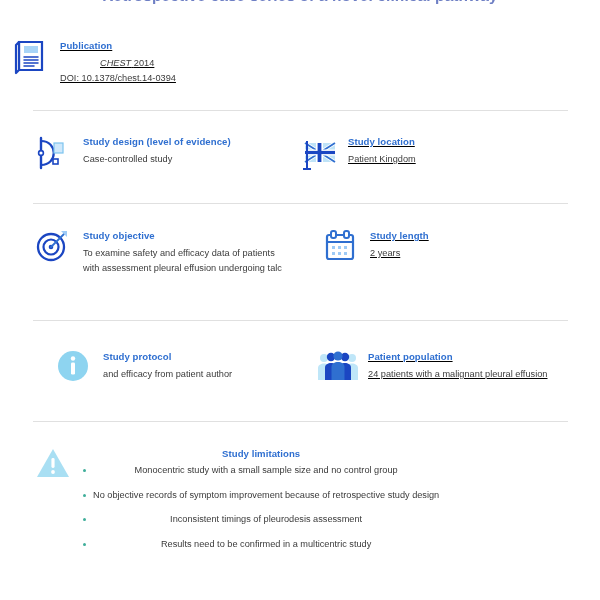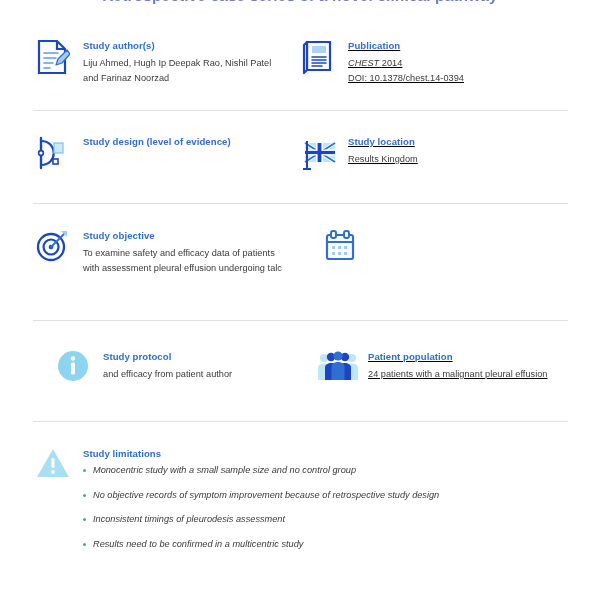--- a/index.html
+++ b/index.html
@@ -75,37 +75,36 @@
     margin: 0 0 4px 0;
     letter-spacing: 0.05px;
   }
   .val {
     color: #3a3a3a;
     font-size: 9.2px;
     line-height: 14.5px;
     margin: 0;
     letter-spacing: 0.02px;
   }
-  .val .ital { font-style: italic; }
+  .val .ital { font-style: italic; margin-left: 40px; }
 
   
   .divider {
     position: absolute;
     left: 33px;
     width: 535px;
     height: 1px;
     background: #e0e0e0;
   }
 
   
   .lim-list {
     list-style: none;
     margin: 2px 0 4px 0;
     padding: 0;
-    font-style: italic;
   }
   .lim-list li {
     position: relative;
     padding-left: 10px;
     color: #3a3a3a;
     font-size: 9.2px;
     line-height: 13px;
     margin-bottom: 11.5px;
   }
   .lim-list li::before {
@@ -125,40 +124,20 @@
 <body>
 
 <div id="page">
 
   <div class="title-clip">
     <div class="title-text">Retrospective case series of a novel clinical pathway</div>
   </div>
 
   <div class="row" style="top:38px;">
 
-    <div class="col col-left">
-      <div class="icon-box">
-        <svg width="34" height="38" viewBox="0 0 34 38">
-          <path d="M3 2 H21 L29 10 V34 H3 Z" fill="#ffffff" stroke="#1b46c2" stroke-width="2.2"></path>
-          <path d="M21 2 L21 10 L29 10" fill="none" stroke="#1b46c2" stroke-width="2.2"></path>
-          <g stroke="#5b9af0" stroke-width="1.6" stroke-linecap="round">
-            <line x1="8" y1="14" x2="22" y2="14"></line>
-            <line x1="8" y1="19" x2="20" y2="19"></line>
-            <line x1="8" y1="24" x2="17" y2="24"></line>
-            <line x1="8" y1="29" x2="14" y2="29"></line>
-          </g>
-          <path d="M31 11 L22 20 L20 26 L26 24 L34 15 Z" fill="#9ecbf7" stroke="#2f6fd0" stroke-width="1.3" stroke-linejoin="round"></path>
-        </svg>
-      </div>
-      <div class="txt-box">
-        <p class="hdr">Study author(s)</p>
-        <p class="val">Liju Ahmed, Hugh Ip Deepak Rao, Nishil Patel</p>
-        <p class="val">and Farinaz Noorzad</p>
-      </div>
-    </div>
 
     <div class="col col-right">
       <div class="icon-box">
         <svg width="32" height="38" viewBox="0 0 32 38">
           <path d="M5 3 H28 V31 H5 Z" fill="#ffffff" stroke="#1b46c2" stroke-width="2.2"></path>
           <path d="M5 3 L5 31 L2 34 L2 6 Z" fill="#ffffff" stroke="#1b46c2" stroke-width="2.2" stroke-linejoin="round"></path>
           <rect x="10" y="7" width="14" height="7" fill="#a8d4f7"></rect>
           <g stroke="#1b46c2" stroke-width="1.5" stroke-linecap="round">
             <line x1="10" y1="18" x2="24" y2="18"></line>
             <line x1="10" y1="21" x2="24" y2="21"></line>
@@ -184,20 +163,21 @@
         <svg width="34" height="36" viewBox="0 0 34 36">
           <line x1="5" y1="3" x2="5" y2="33" stroke="#1b46c2" stroke-width="2.4" stroke-linecap="round"></line>
           <path d="M5 6 C22 6 22 30 5 30" fill="none" stroke="#1b46c2" stroke-width="2.2" stroke-linecap="round"></path>
           <circle cx="5" cy="18" r="2.4" fill="#ffffff" stroke="#1b46c2" stroke-width="1.6"></circle>
           <rect x="17" y="24" width="5" height="5" fill="#ffffff" stroke="#1b46c2" stroke-width="1.6"></rect>
           <rect x="18" y="8" width="9" height="10" fill="#cfe8fb" stroke="#7cc3ef" stroke-width="1.2"></rect>
         </svg>
       </div>
       <div class="txt-box">
         <p class="hdr">Study design (level of evidence)</p>
+        <p class="val">Case-controlled study</p>
       </div>
     </div>
 
     <div class="col col-right">
       <div class="icon-box">
         <svg width="38" height="38" viewBox="0 0 38 38">
           <rect x="6" y="8" width="30" height="19" fill="#bfe3f7"></rect>
           <g stroke="#ffffff" stroke-width="3.4">
             <line x1="6" y1="8" x2="36" y2="27"></line>
             <line x1="36" y1="8" x2="6" y2="27"></line>
@@ -209,21 +189,21 @@
           <rect x="17" y="8" width="7" height="19" fill="#ffffff"></rect>
           <rect x="6" y="14.5" width="30" height="6" fill="#ffffff"></rect>
           <rect x="18.6" y="8" width="3.8" height="19" fill="#1b46c2"></rect>
           <rect x="6" y="15.9" width="30" height="3.2" fill="#1b46c2"></rect>
           <line x1="8" y1="6" x2="8" y2="34" stroke="#1b46c2" stroke-width="2"></line>
           <line x1="4" y1="34" x2="12" y2="34" stroke="#1b46c2" stroke-width="2"></line>
         </svg>
       </div>
       <div class="txt-box">
         <p class="hdr">Study location</p>
-        <p class="val">Results Kingdom</p>
+        <p class="val">Patient Kingdom</p>
       </div>
     </div>
   </div>
 
   <div class="divider" style="top:203px;"></div>
 
   <div class="row" style="top:228px;justify-content:space-between;">
 
     <div class="col col-left">
       <div class="icon-box">
@@ -252,20 +232,24 @@
           <g fill="#9ecbf7">
             <rect x="8" y="17" width="3" height="3"></rect>
               <rect x="14" y="17" width="3" height="3"></rect>
               <rect x="20" y="17" width="3" height="3"></rect>
             <rect x="8" y="23" width="3" height="3"></rect>
               <rect x="14" y="23" width="3" height="3"></rect>
               <rect x="20" y="23" width="3" height="3"></rect>
           </g>
         </svg>
       </div>
+      <div class="txt-box">
+        <p class="hdr">Study length</p>
+        <p class="val">2 years</p>
+      </div>
     </div>
   </div>
 
   <div class="divider" style="top:320px;"></div>
 
   <div class="row" style="top:349px;margin-left:20px;">
 
     <div class="col col-left">
       <div class="icon-box">
         <svg width="32" height="32" viewBox="0 0 32 32">
@@ -304,21 +288,21 @@
       <div class="txt-box">
         <p class="hdr">Patient population</p>
         <p class="val">24 patients with a malignant pleural effusion</p>
       </div>
     </div>
   </div>
 
   <div class="divider" style="top:421px;"></div>
 
   <div class="row" style="top:446px;">
-    <div class="col col-left" style="width:600px;">
+    <div class="col col-left" style="width:600px;text-align:center;">
       <div class="icon-box">
         <svg width="34" height="32" viewBox="0 0 34 32">
           <path d="M17 2 L33 30 L1 30 Z" fill="#a9dff3"></path>
           <rect x="15.4" y="11" width="3.2" height="10" rx="1.4" fill="#ffffff"></rect>
           <circle cx="17" cy="25" r="1.9" fill="#ffffff"></circle>
         </svg>
       </div>
       <div class="txt-box">
         <p class="hdr">Study limitations</p>
         <ul class="lim-list">

